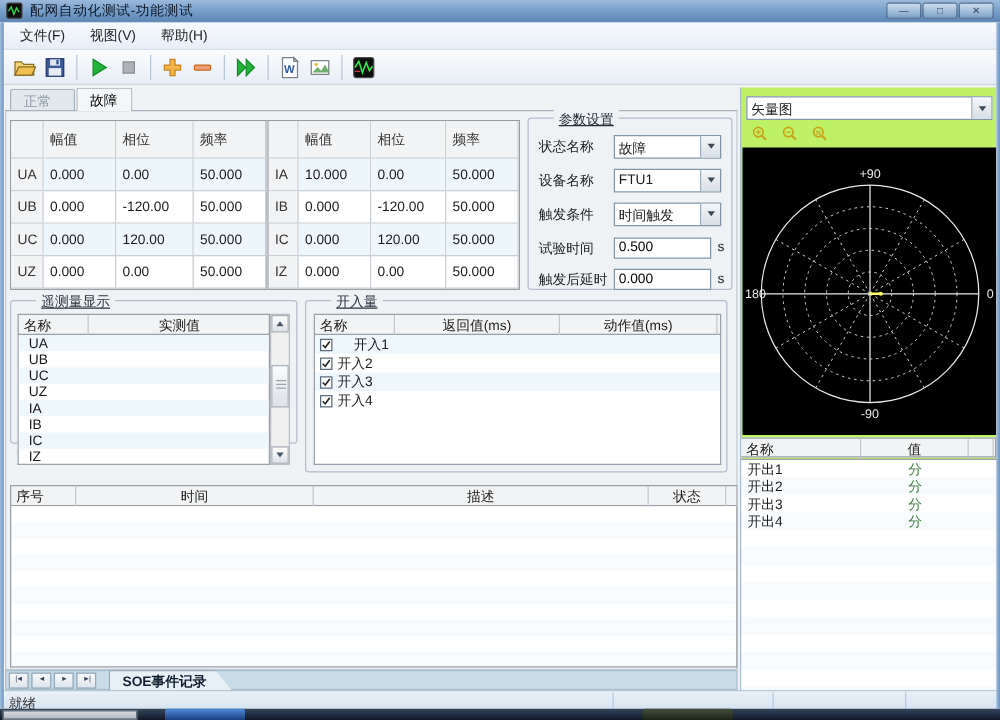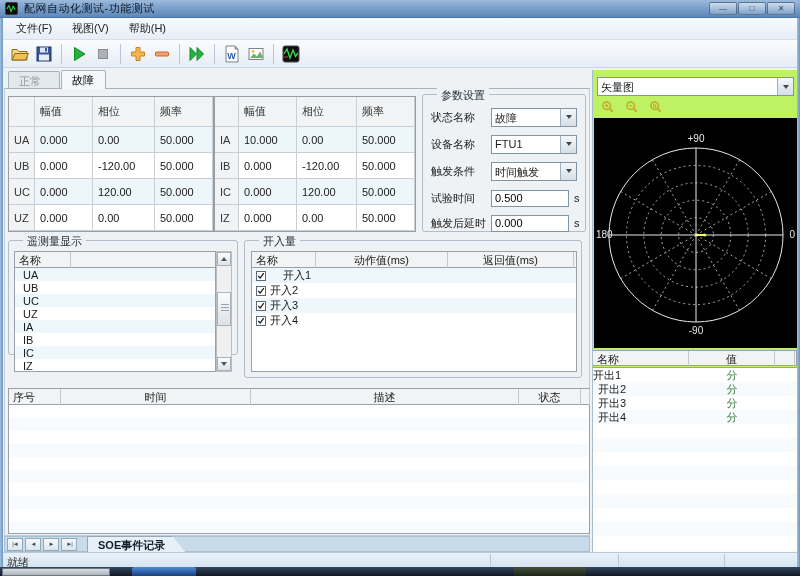--- a/index.html
+++ b/index.html
@@ -37,21 +37,21 @@
     border:1px solid #c3ccd4; border-top:1px solid #a8b2bc; }
 
   
   .ptable { position:absolute; display:grid; background:#fff; border:1px solid #979ea6; font-size:11px; }
   .ptable > div { border-right:1px solid #c8ced4; border-bottom:1px solid #c8ced4; padding:1px 5px; display:flex; align-items:center; overflow:hidden; }
   .pt-h, .pt-rl { background:#f2f3f4; color:#333; }
   .pt-c.a { background:#edf6fb; }
 
   
   .group { position:absolute; border:1px solid #b2bdc9; border-radius:3px; }
-  .legend { position:absolute; top:-7px; left:14px; background:#eef2f5; padding:0 4px; color:#26303a; }
+  .legend { position:absolute; top:-7px; left:20px; background:#eef2f5; padding:0 4px; color:#26303a;text-decoration:underline; }
 
   
   .prow { position:absolute; left:8px; height:20px; display:flex; align-items:center; }
   .plabel { width:60px; color:#222; }
   .combo { display:flex; width:86px; height:19px; border:1px solid #8096a8; background:#fff; }
   .combo .val { flex:1; padding:2px 3px; overflow:hidden; white-space:nowrap; }
   .combo .btn { width:16px; background:linear-gradient(180deg,#f5f7f9,#d7dee6); border-left:1px solid #9cb0c2;
     display:flex; align-items:center; justify-content:center; }
   .arrow-dn { width:0; height:0; border-left:3.5px solid transparent; border-right:3.5px solid transparent; border-top:4px solid #3c4a58; }
   .tinput { width:78px; height:17px; border:1px solid #8096a8; background:#fff; font:inherit; padding:0 3px; }
@@ -297,20 +297,21 @@
       <span class="plabel">触发后延时</span>
       <input class="tinput" value="0.000" style="">
       <span class="unit">s</span>
     </div>
   </div>
 
   <div class="group" style="left:8px;top:240px;width:230px;height:115px;">
     <span class="legend">遥测量显示</span>
     <div class="lt-head" style="left:5px;top:10px;width:202px;height:17px;grid-template-columns:56px 146px;">
       <div>名称</div>
+      <div style="justify-content:center;">实测值</div>
     </div>
     <div class="lt-body" style="left:5px;top:27px;width:202px;height:104px;">
       <div class="lt-row a" style="height:13px;">UA</div>
       <div class="lt-row" style="height:13px;">UB</div>
       <div class="lt-row a" style="height:13px;">UC</div>
       <div class="lt-row" style="height:13px;">UZ</div>
       <div class="lt-row a" style="height:13px;">IA</div>
       <div class="lt-row" style="height:13px;">IB</div>
       <div class="lt-row a" style="height:13px;">IC</div>
       <div class="lt-row" style="height:13px;">IZ</div>
@@ -325,22 +326,22 @@
       <div class="sb-btn" style="bottom:0;">
           <span class="tri-dn"></span>
         </div>
     </div>
   </div>
 
   <div class="group" style="left:244px;top:240px;width:338px;height:138px;padding-left:20px;">
     <span class="legend">开入量</span>
     <div class="lt-head" style="left:6px;top:10px;width:326px;height:17px;grid-template-columns:64px 132px 126px;">
       <div>名称</div>
+      <div style="justify-content:center;">返回值(ms)</div>
       <div style="justify-content:center;">动作值(ms)</div>
-      <div style="justify-content:center;">返回值(ms)</div>
     </div>
     <div class="lt-body" style="left:6px;top:27px;width:326px;height:104px;">
       <div class="lt-row a" style="height:15px;padding-left:4px;gap:13px;">
         <span class="cb">
             <svg viewBox="0 0 10 10">
               <path d="M1.5 5 L4 7.5 L8.5 1.5" fill="none" stroke="#222" stroke-width="1.6"></path>
             </svg>
           </span>
         <span>开入1</span>
       </div>
@@ -444,21 +445,21 @@
           <circle cx="110.7" cy="117" r="1.6" fill="#ffff66"></circle>
         </svg>
     </div>
     <div class="lt-head" style="left:0;top:280px;width:204px;height:16px;grid-template-columns:96px 86px 20px;border-left:none;">
       <div>名称</div>
       <div style="justify-content:center;">值</div>
       <div></div>
     </div>
     <div class="out-body">
       <div class="out-row">
-        <span style="width:96px;">开出1</span>
+        <span style="width:96px;padding-left:5px;">开出1</span>
         <span class="ov-green" style="width:86px;text-align:center;">分</span>
       </div>
       <div class="out-row">
         <span style="width:96px;padding-left:5px;">开出2</span>
         <span class="ov-green" style="width:86px;text-align:center;">分</span>
       </div>
       <div class="out-row">
         <span style="width:96px;padding-left:5px;">开出3</span>
         <span class="ov-green" style="width:86px;text-align:center;">分</span>
       </div>

